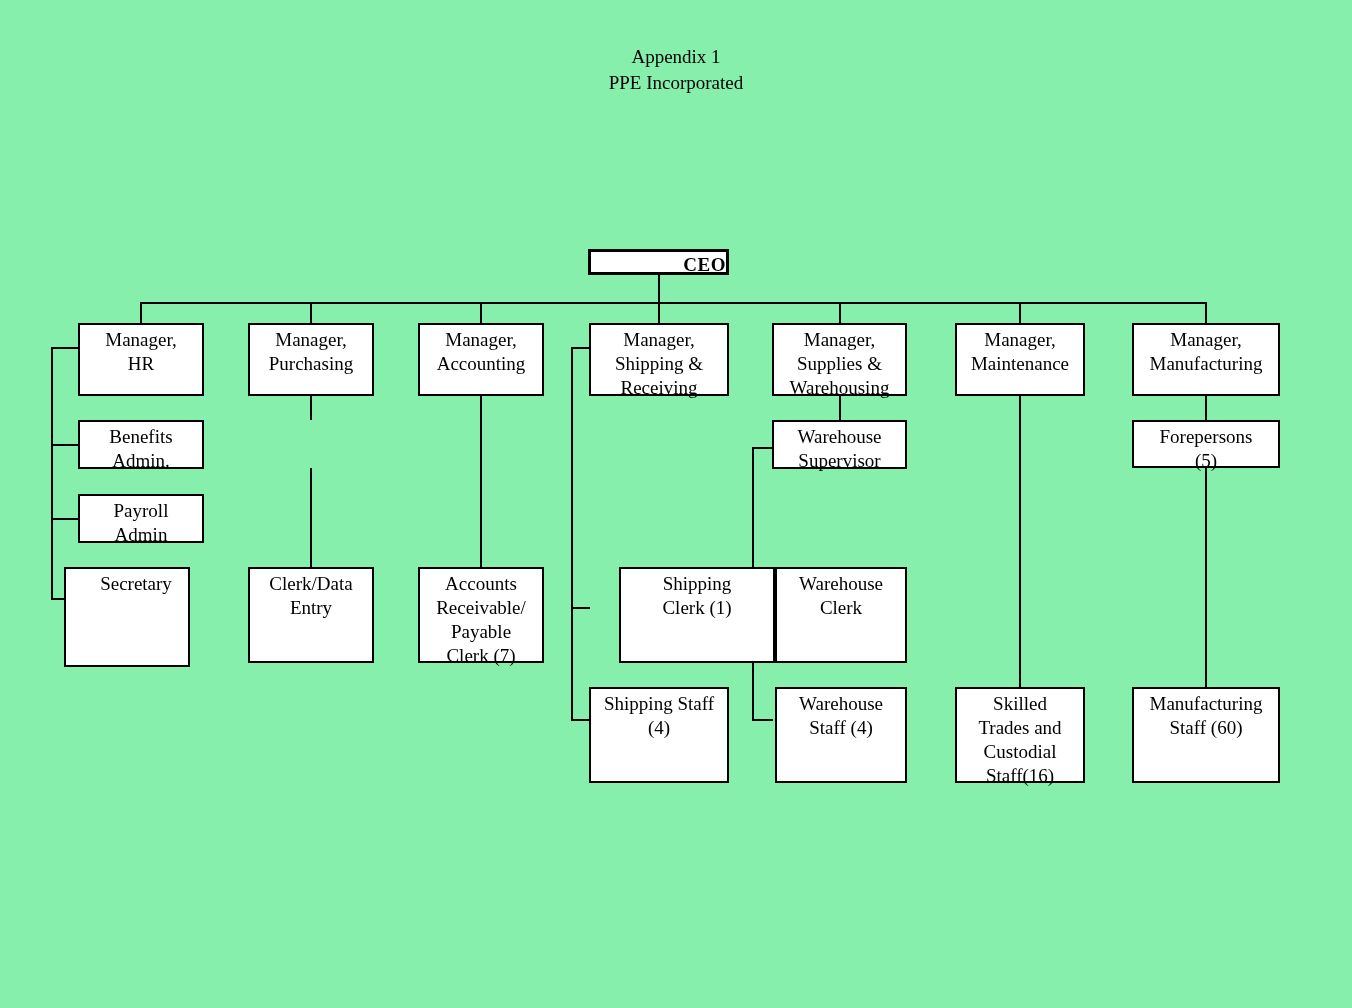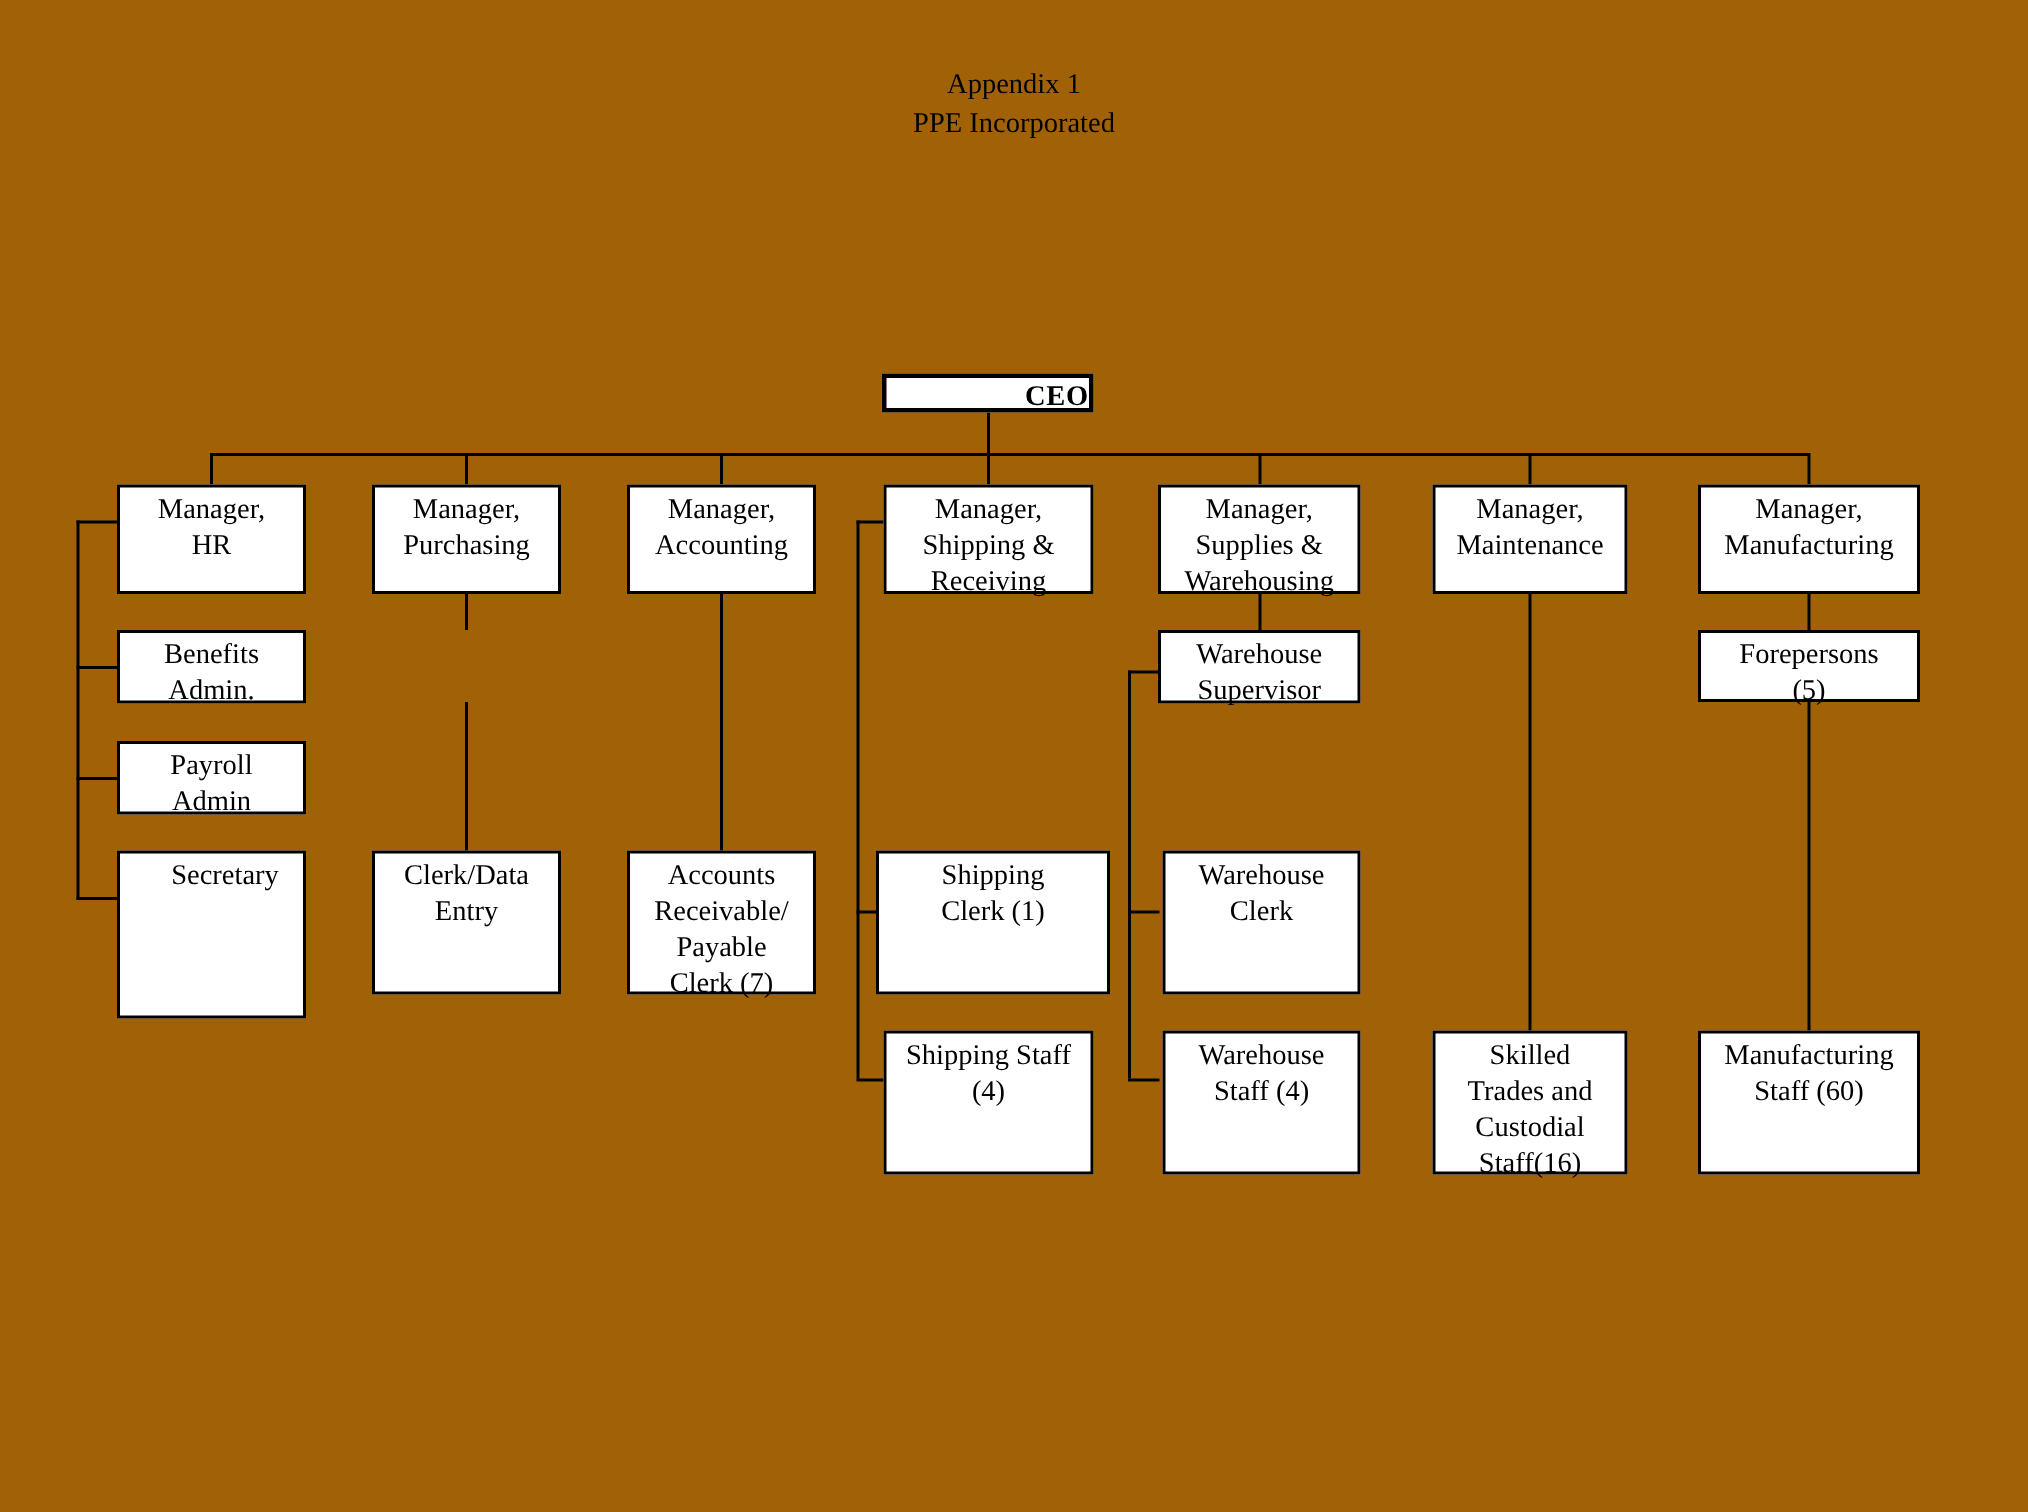--- a/index.html
+++ b/index.html
@@ -9,21 +9,21 @@
     background: #ffffff;
   }
   body {
     font-family: "Liberation Serif", "DejaVu Serif", serif;
     color: #000000;
   }
   #canvas {
     position: relative;
     width: 1352px;
     height: 1008px;
-    background: #a16207;
+    background: #86efac;
     overflow: hidden;
   }
 
   
   .title-block {
     position: absolute;
     left: 0;
     top: 44px;
     width: 1352px;
     text-align: center;
@@ -158,38 +158,38 @@
   <div class="node" style="left:78px; top:420px; width:126px; height:49px;text-align:center;">
     <span class="lbl">Benefits
 Admin.</span>
   </div>
 
   <div class="node" style="left:78px; top:494px; width:126px; height:49px;">
     <span class="lbl">Payroll
 Admin</span>
   </div>
 
-  <div class="node" style="left:78px; top:567px; width:126px; height:112px;padding-left:18px;">
+  <div class="node" style="left:64px; top:567px; width:126px; height:100px;padding-left:18px;">
     <span class="lbl">Secretary</span>
   </div>
 
 
   <div class="node" style="left:248px; top:567px; width:126px; height:96px;">
     <span class="lbl">Clerk/Data
 Entry</span>
   </div>
 
   <div class="node" style="left:418px; top:567px; width:126px; height:96px;">
     <span class="lbl">Accounts
 Receivable/
 Payable
 Clerk (7)</span>
   </div>
 
-  <div class="node" style="left:584px; top:567px; width:156px; height:96px;">
+  <div class="node" style="left:619px; top:567px; width:156px; height:96px;">
     <span class="lbl">Shipping
 Clerk (1)</span>
   </div>
 
   <div class="node" style="left:589px; top:687px; width:140px; height:96px;">
     <span class="lbl">Shipping Staff
 (4)</span>
   </div>
 
   <div class="node" style="left:772px; top:420px; width:135px; height:49px;">

